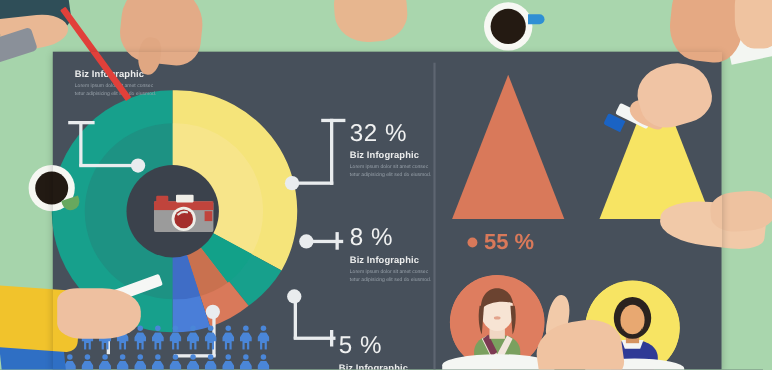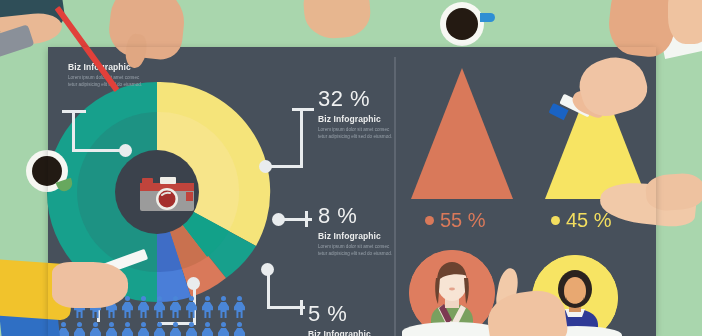--- a/index.html
+++ b/index.html
@@ -37,21 +37,21 @@
   }
   .stat .sub {
     font-size:8.5px; font-weight:bold; margin-top:4px; color:#eceded;
     letter-spacing:.1px;
   }
   .stat .desc {
     font-size:4.6px; line-height:1.55; margin-top:2px;
     color:#98a1aa; max-width:78px;
   }
   .stat-35 { left:68px; top:58px; }
-  .stat-32 { left:318px; top:88px; }
+  .stat-32 { left:318px; top:110px; }
   .stat-8  { left:318px; top:205px; }
   .stat-5  { left:308px; top:303px; }
 
   
   .conn { position:absolute; background:#e9ecee; }
   .dot {
     position:absolute; width:13px; height:13px; border-radius:50%;
     background:#e9ecee;
   }
 
@@ -70,21 +70,21 @@
   .tri-yellow {
     left:545px; top:68px;
     border-left:51px solid transparent; border-right:51px solid transparent;
     border-bottom:131px solid #f7e463;
   }
   .tri-label {
     position:absolute; font-size:20px; line-height:1; white-space:nowrap;
     display:flex; align-items:center; gap:6px;
   }
   .tri-label .bullet { width:9px; height:9px; border-radius:50%; display:inline-block; }
-  .lab-55 { left:425px; top:210px; color:#d9795a; }
+  .lab-55 { left:425px; top:210px; color:#d9795a;font-weight:bold; }
   .lab-55 .bullet { background:#d9795a; }
   .lab-45 { left:551px; top:210px; color:#f3de5f; }
   .lab-45 .bullet { background:#f3de5f; }
 
   
   .avatar { position:absolute; width:86px; height:86px; border-radius:50%; overflow:hidden; }
   .av-left { left:409px; top:250px; background:#de7d5f; }
   .av-right { left:532px; top:255px; background:#f7e463; }
 
   
@@ -337,24 +337,20 @@
     <div class="pct">5 %</div>
     <div class="sub">Biz Infographic</div>
   </div>
 
   <div class="tri tri-orange"></div>
   <div class="tri tri-yellow"></div>
 
   <div class="tri-label lab-55">
     <span class="bullet"></span>
     <span>55 %</span>
-  </div>
-  <div class="tri-label lab-45">
-    <span class="bullet"></span>
-    <span>45 %</span>
   </div>
 
   <div class="avatar av-left">
     <svg width="86" height="86" viewBox="0 0 86 86">
       <circle cx="43" cy="43" r="43" fill="#de7d5f"></circle>
       <path d="M22,86 v-16 c0,-10 9,-16 21,-16 c12,0 21,6 21,16 v16 Z" fill="#7aa05f"></path>
       <path d="M34,55 L43,72 L52,55 l5,3 l-14,28 l-14,-28 Z" fill="#f2e6dc"></path>
       <path d="M35,54 L43,70 L38,74 L30,58 Z" fill="#7c3a52"></path>
       <rect x="36" y="44" width="14" height="14" fill="#f0d7c4"></rect>
       <ellipse cx="43" cy="33" rx="15" ry="18" fill="#f7e4d4"></ellipse>

